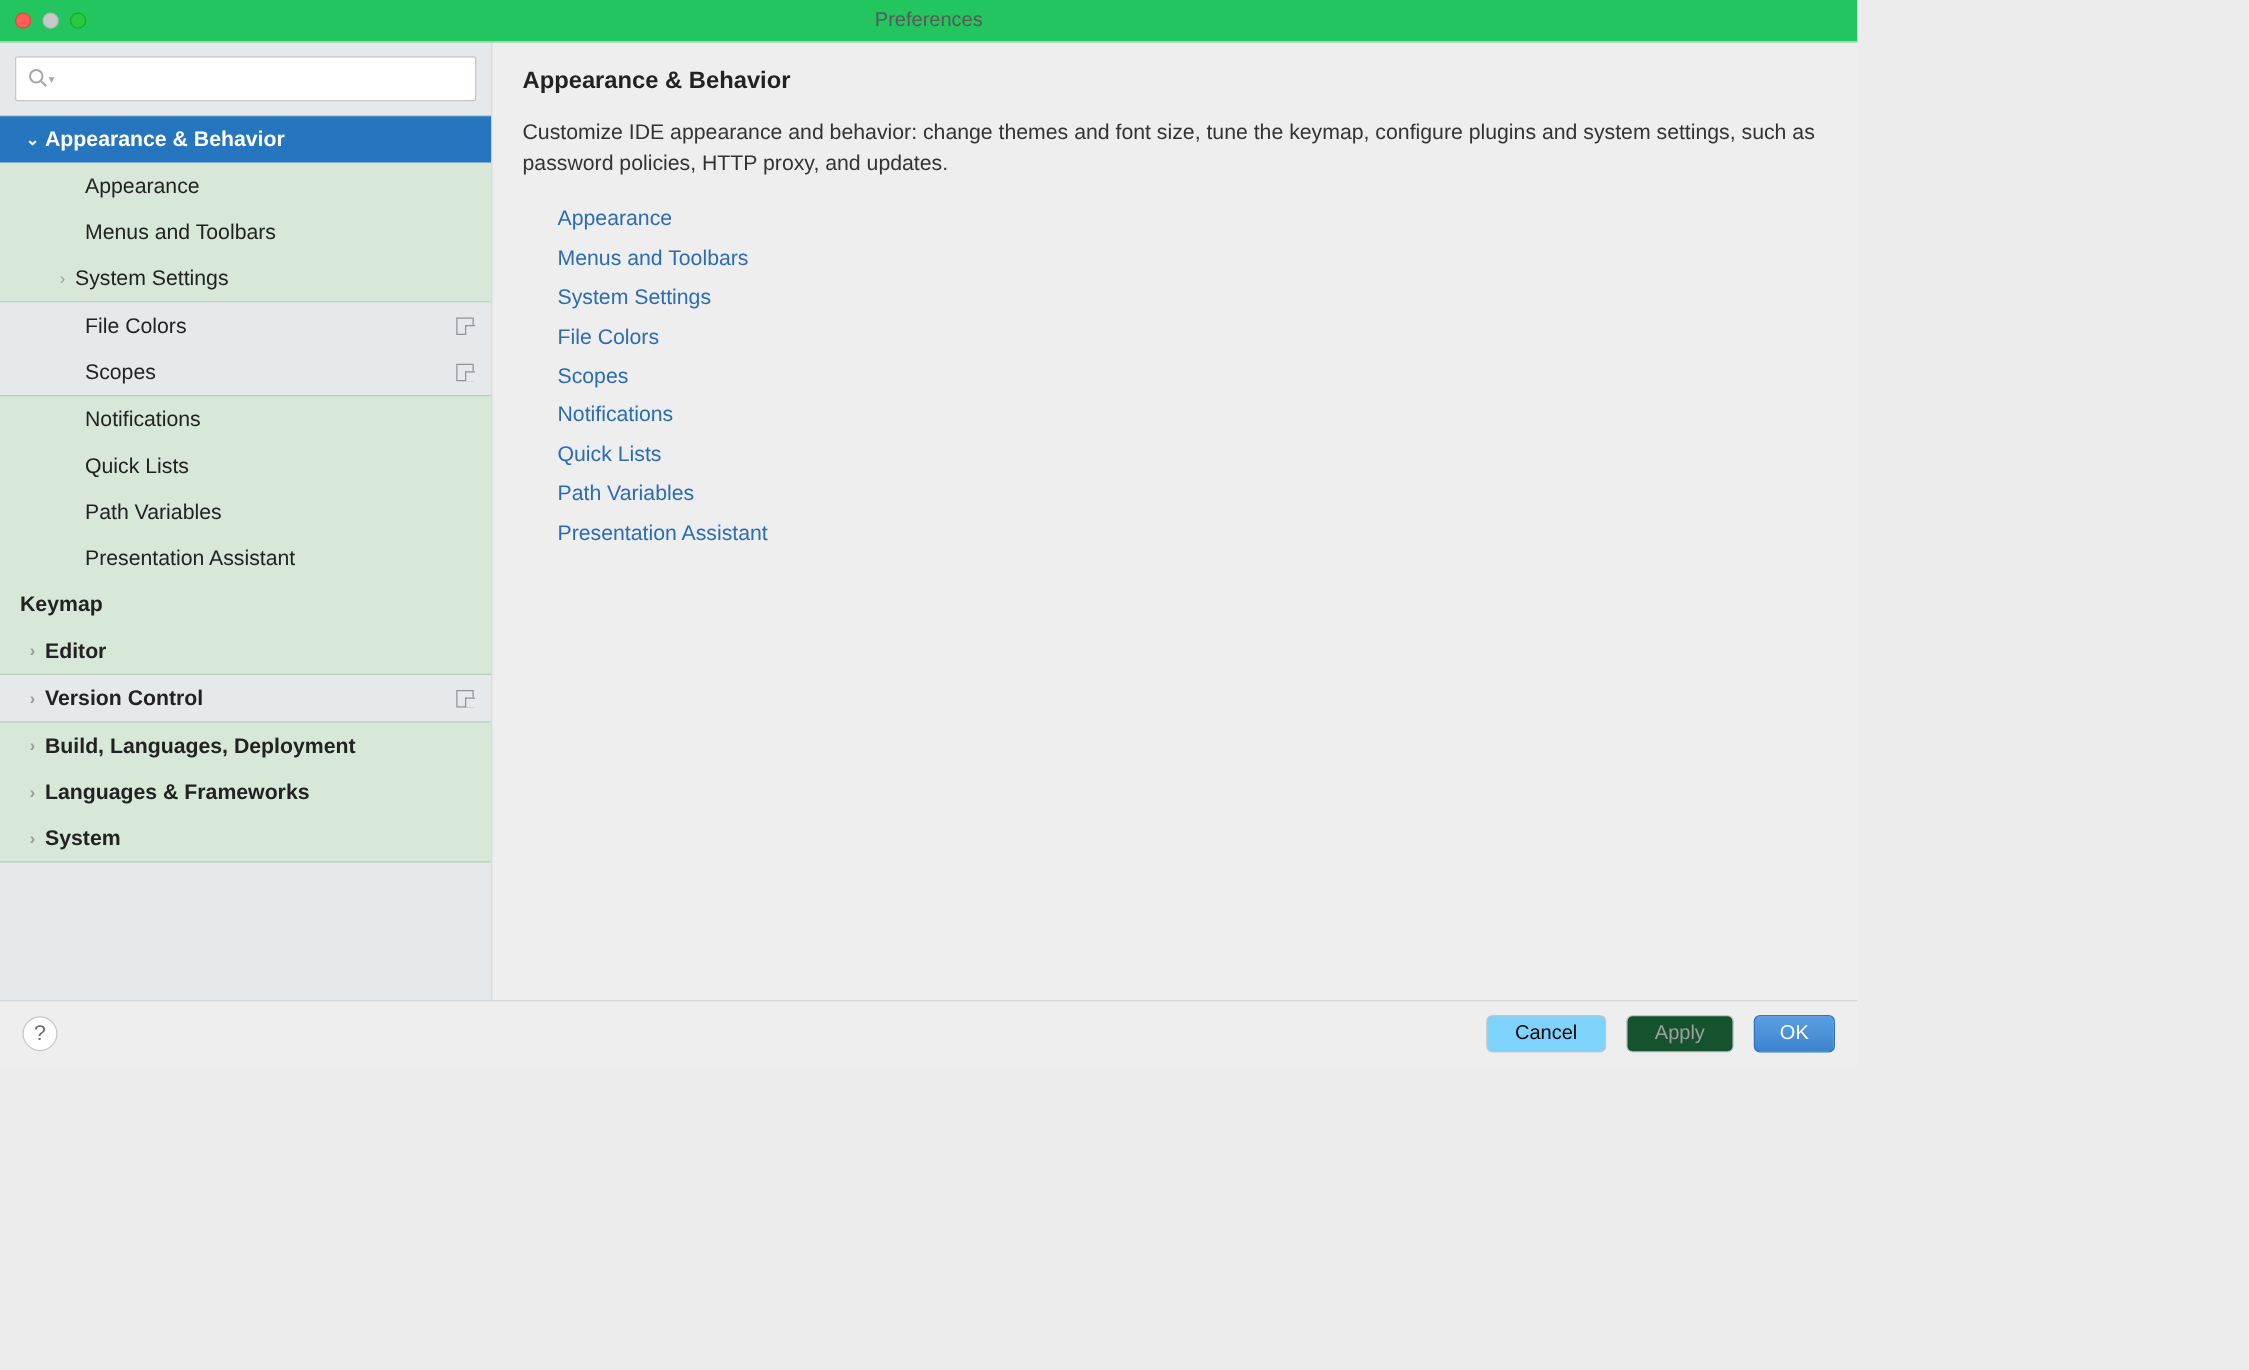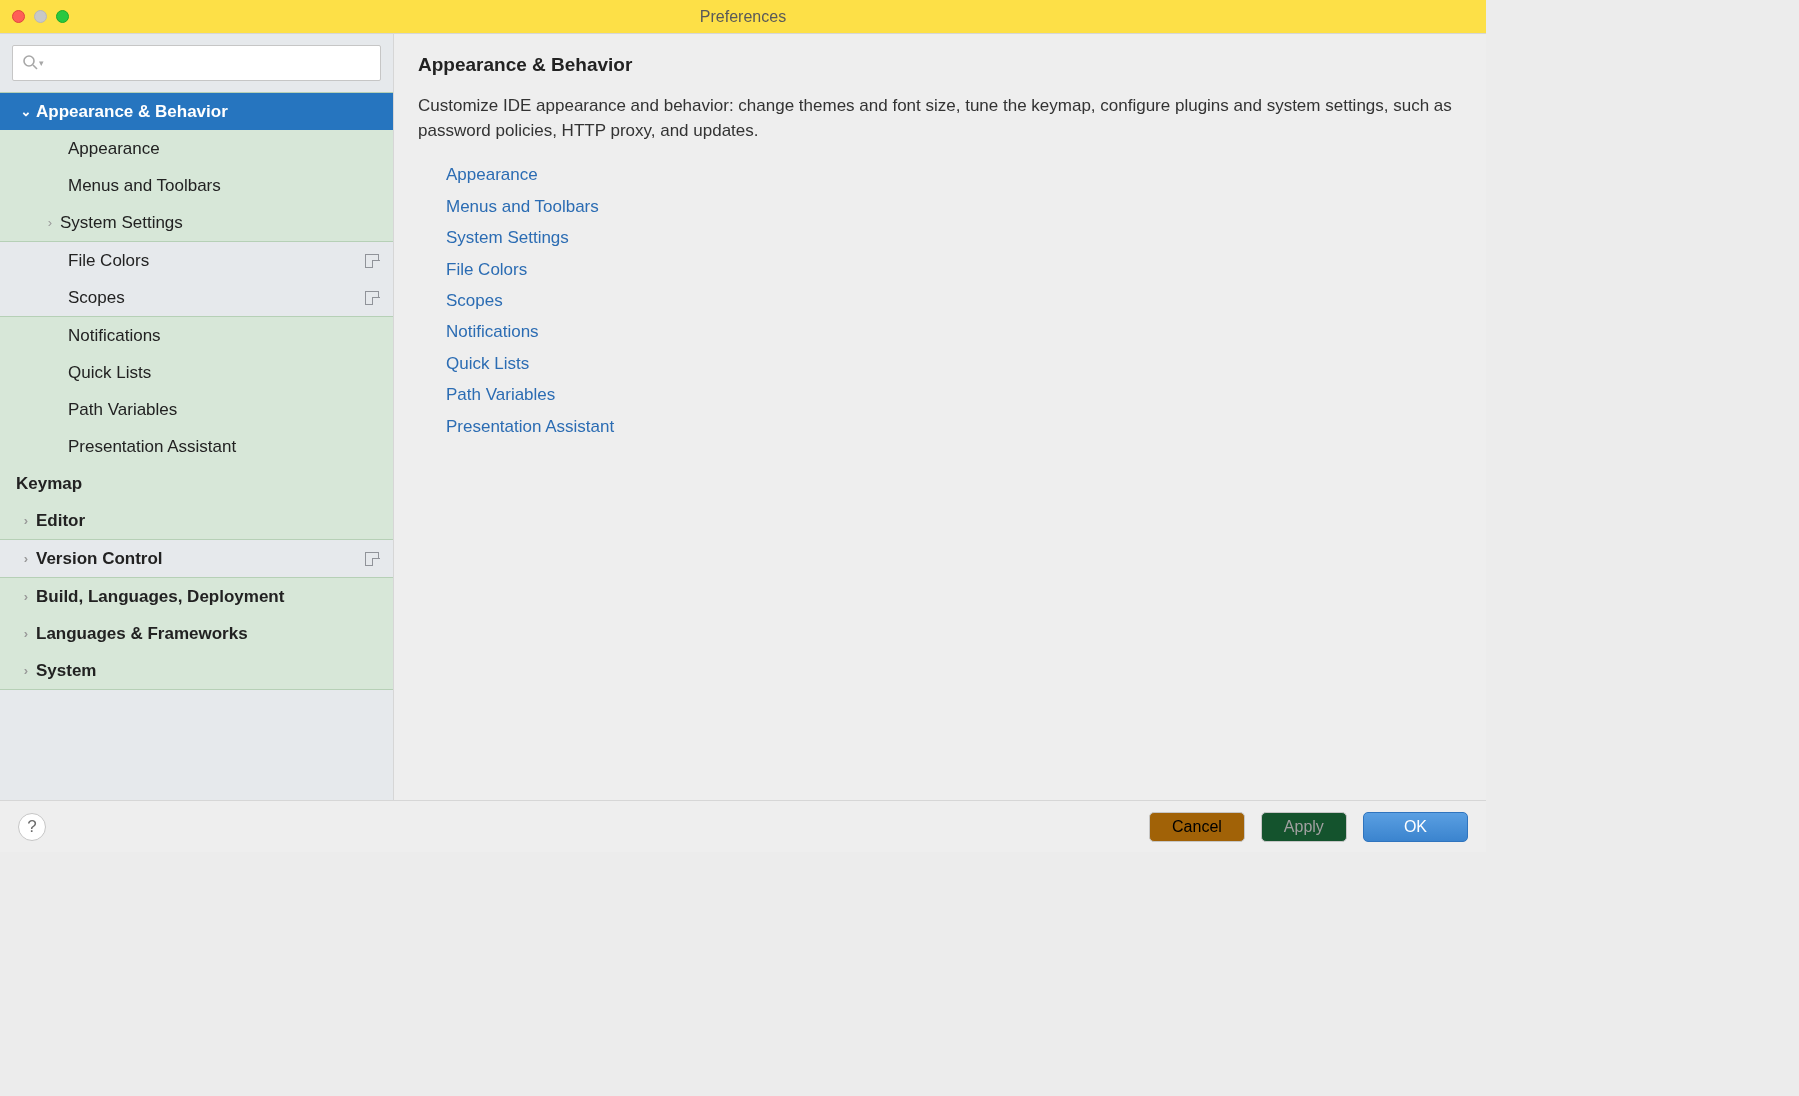--- a/index.html
+++ b/index.html
@@ -9,21 +9,21 @@
       background: #ececec;
       color: #222;
       width: 1486px;
       height: 852px;
       display: flex;
       flex-direction: column;
       overflow: hidden;
     }
     .titlebar {
       height: 34px;
-      background: #fde047;
+      background: #22c55e;
       border-bottom: 1px solid #d6d6d6;
       display: flex;
       align-items: center;
       position: relative;
     }
     .window-controls {
       display: flex;
       gap: 9px;
       padding-left: 12px;
       align-items: center;
@@ -181,28 +181,28 @@
     }
     .footer-spacer { flex: 1; }
     .btn {
       height: 30px;
       padding: 0 22px;
       border-radius: 5px;
       font-size: 16px;
       margin-left: 16px;
       cursor: pointer;
       border: 1px solid #c6c6c6;
-      background: #a16207;
+      background: #7dd3fc;
     }
     .btn.primary {
       background: #3e89d6;
       background: linear-gradient(#5a9fe2, #3b84ce);
       border: 1px solid #2f74be;
       color: #fff;
-      padding: 0 40px;
+      padding: 0 20px;
     }
     .btn.disabled {
       color: #a0a0a0;
       background: #14532d;
       cursor: default;
     }
     .sidebar-footpad { height: 40px; }
     .sect-green {
       background: #d7e7d8;
       border-top: 1px solid #b6d0b6;

